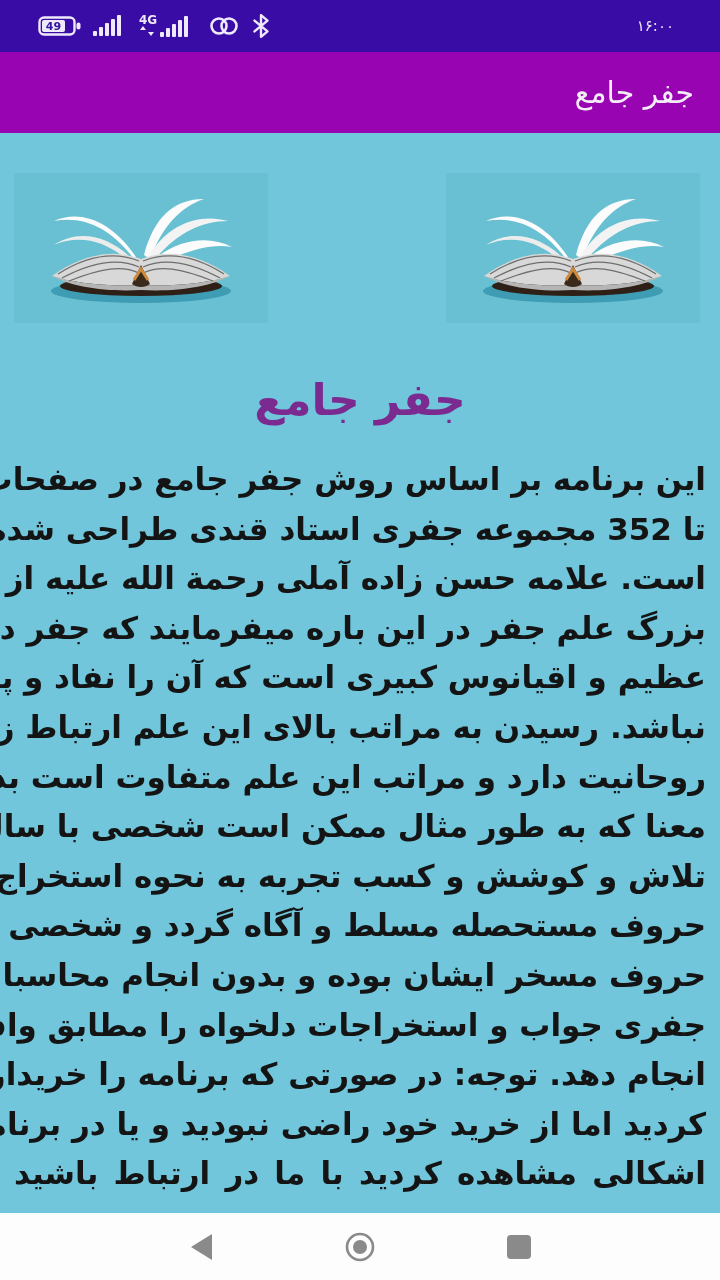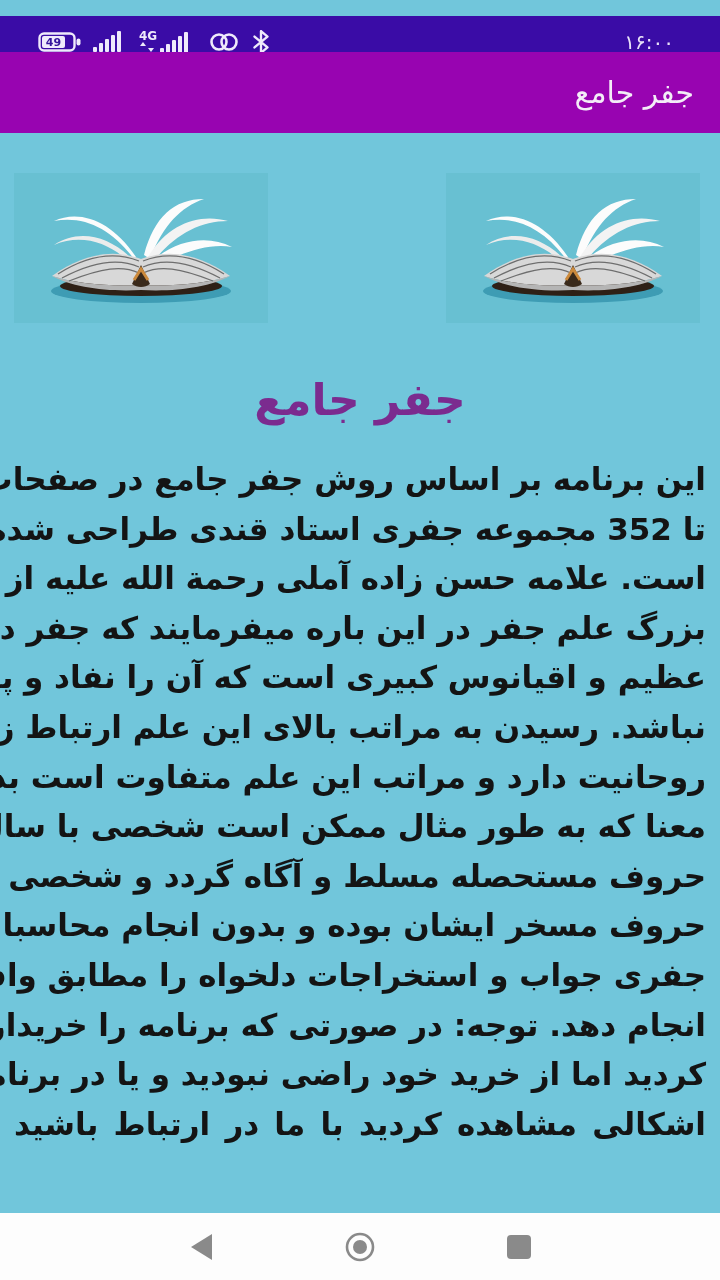--- a/index.html
+++ b/index.html
@@ -3,27 +3,27 @@
 <meta charset="utf-8">
 <style>
   html,body{margin:0;padding:0;background:#000;}
   .screen{
     position:relative;width:720px;height:1280px;overflow:hidden;
     font-family:"DejaVu Sans","Liberation Sans",sans-serif;
     background:#71c6db;
   }
   
   .status-bar{
-    position:absolute;top:16px;left:0;width:720px;height:52px;
+    position:absolute;top:0;left:0;width:720px;height:52px;
     background:#3a0ca6;display:flex;align-items:center;justify-content:space-between;
     box-sizing:border-box;padding:0 46px 0 38px;
   }
   .sb-left{display:flex;align-items:center;gap:11px;height:100%;}
   .sb-left svg{display:block;}
-  .sb-time{color:#e9e3f8;font-size:20px;letter-spacing:1px;}
+  .sb-time{color:#e9e3f8;font-size:15px;letter-spacing:1px;}
   
   .app-bar{
     position:absolute;top:52px;left:0;width:720px;height:81px;
     background:#9804b1;display:flex;align-items:center;justify-content:flex-end;
     box-sizing:border-box;padding:0 26px;
   }
   .app-bar-title{color:#f3edf7;font-size:30px;}
   
   .content{
     position:absolute;top:133px;left:0;width:720px;height:1080px;
@@ -150,20 +150,21 @@
     <h1 class="page-title">جفر جامع</h1>
     <div class="paragraph">
         <div class="tline">این برنامه بر اساس روش جفر جامع در صفحات 349</div>
         <div class="tline">تا 352 مجموعه جفری استاد قندی طراحی شده</div>
         <div class="tline">است. علامه حسن زاده آملی رحمة الله علیه از اساتید</div>
         <div class="tline">بزرگ علم جفر در این باره میفرمایند که جفر دریای</div>
         <div class="tline">عظیم و اقیانوس کبیری است که آن را نفاد و پایان</div>
         <div class="tline">نباشد. رسیدن به مراتب بالای این علم ارتباط زیادی با</div>
         <div class="tline">روحانیت دارد و مراتب این علم متفاوت است بدین</div>
         <div class="tline">معنا که به طور مثال ممکن است شخصی با سال ها</div>
+        <div class="tline">تلاش و کوشش و کسب تجربه به نحوه استخراج</div>
         <div class="tline">حروف مستحصله مسلط و آگاه گردد و شخصی دیگر</div>
         <div class="tline">حروف مسخر ایشان بوده و بدون انجام محاسبات</div>
         <div class="tline">جفری جواب و استخراجات دلخواه را مطابق واقع</div>
         <div class="tline">انجام دهد. توجه: در صورتی که برنامه را خریداری</div>
         <div class="tline">کردید اما از خرید خود راضی نبودید و یا در برنامه</div>
         <div class="tline">اشکالی مشاهده کردید با ما در ارتباط باشید</div>
       </div>
   </main>
 
   <nav class="nav-bar">

